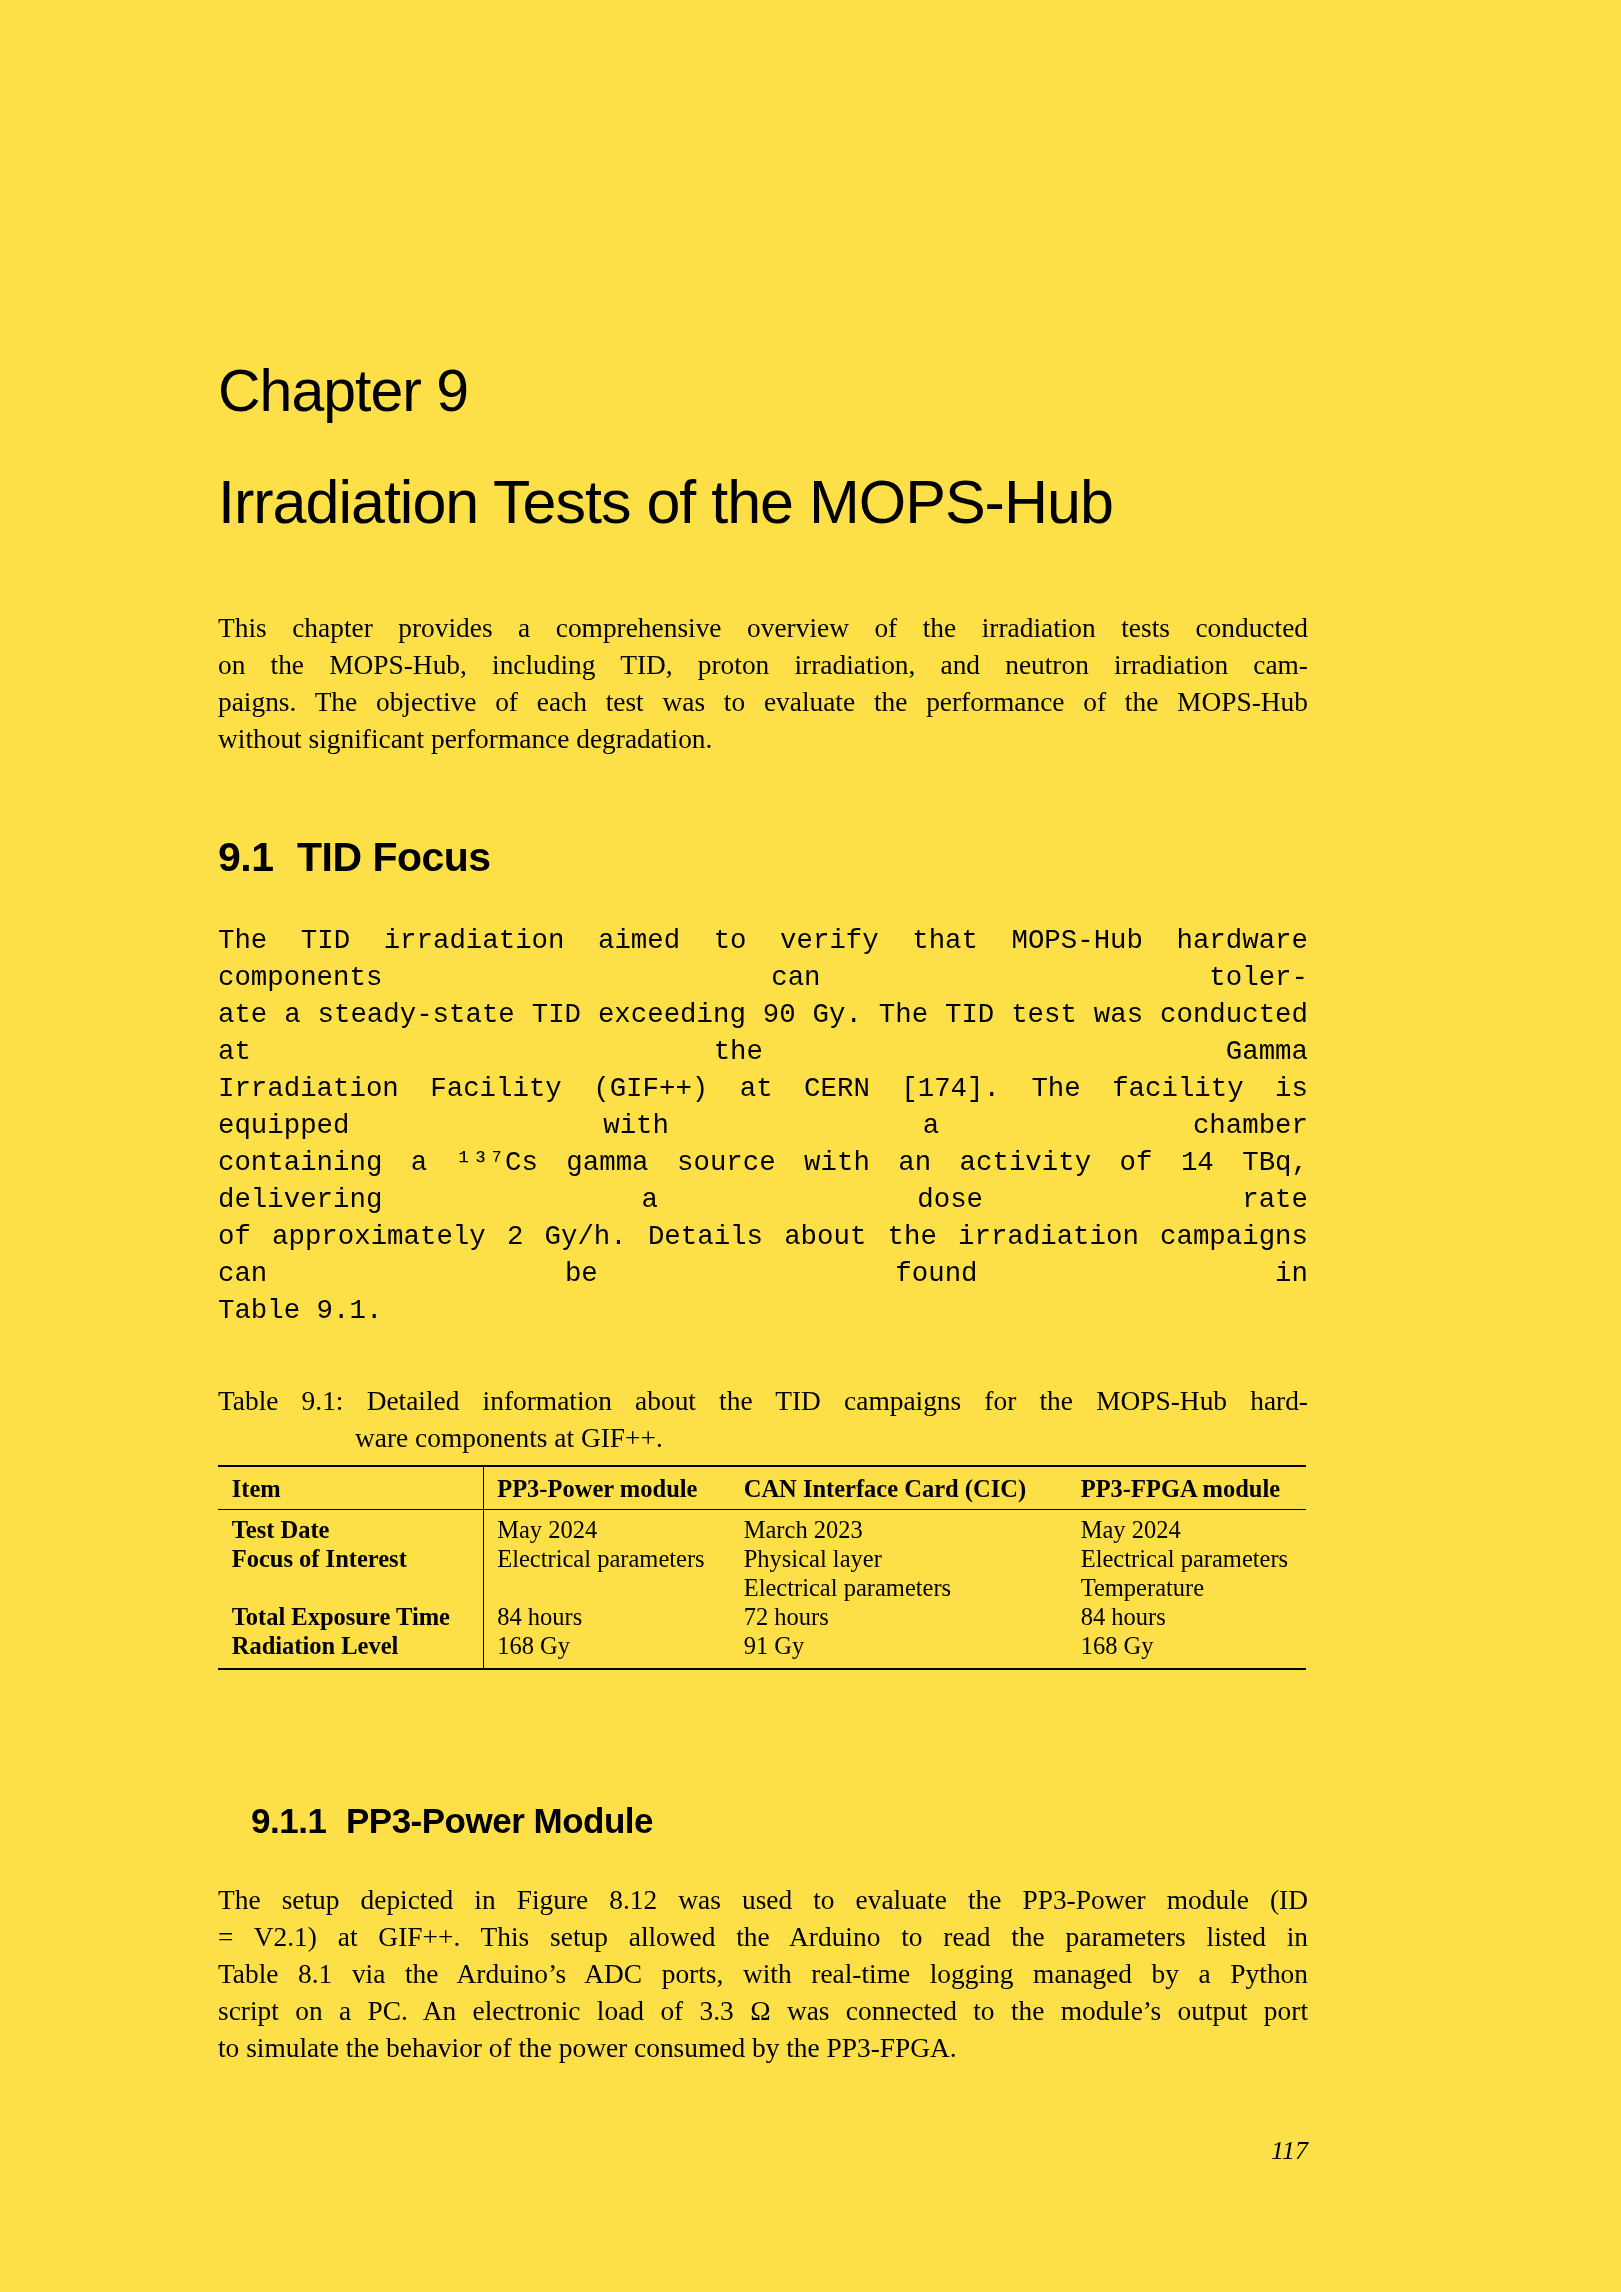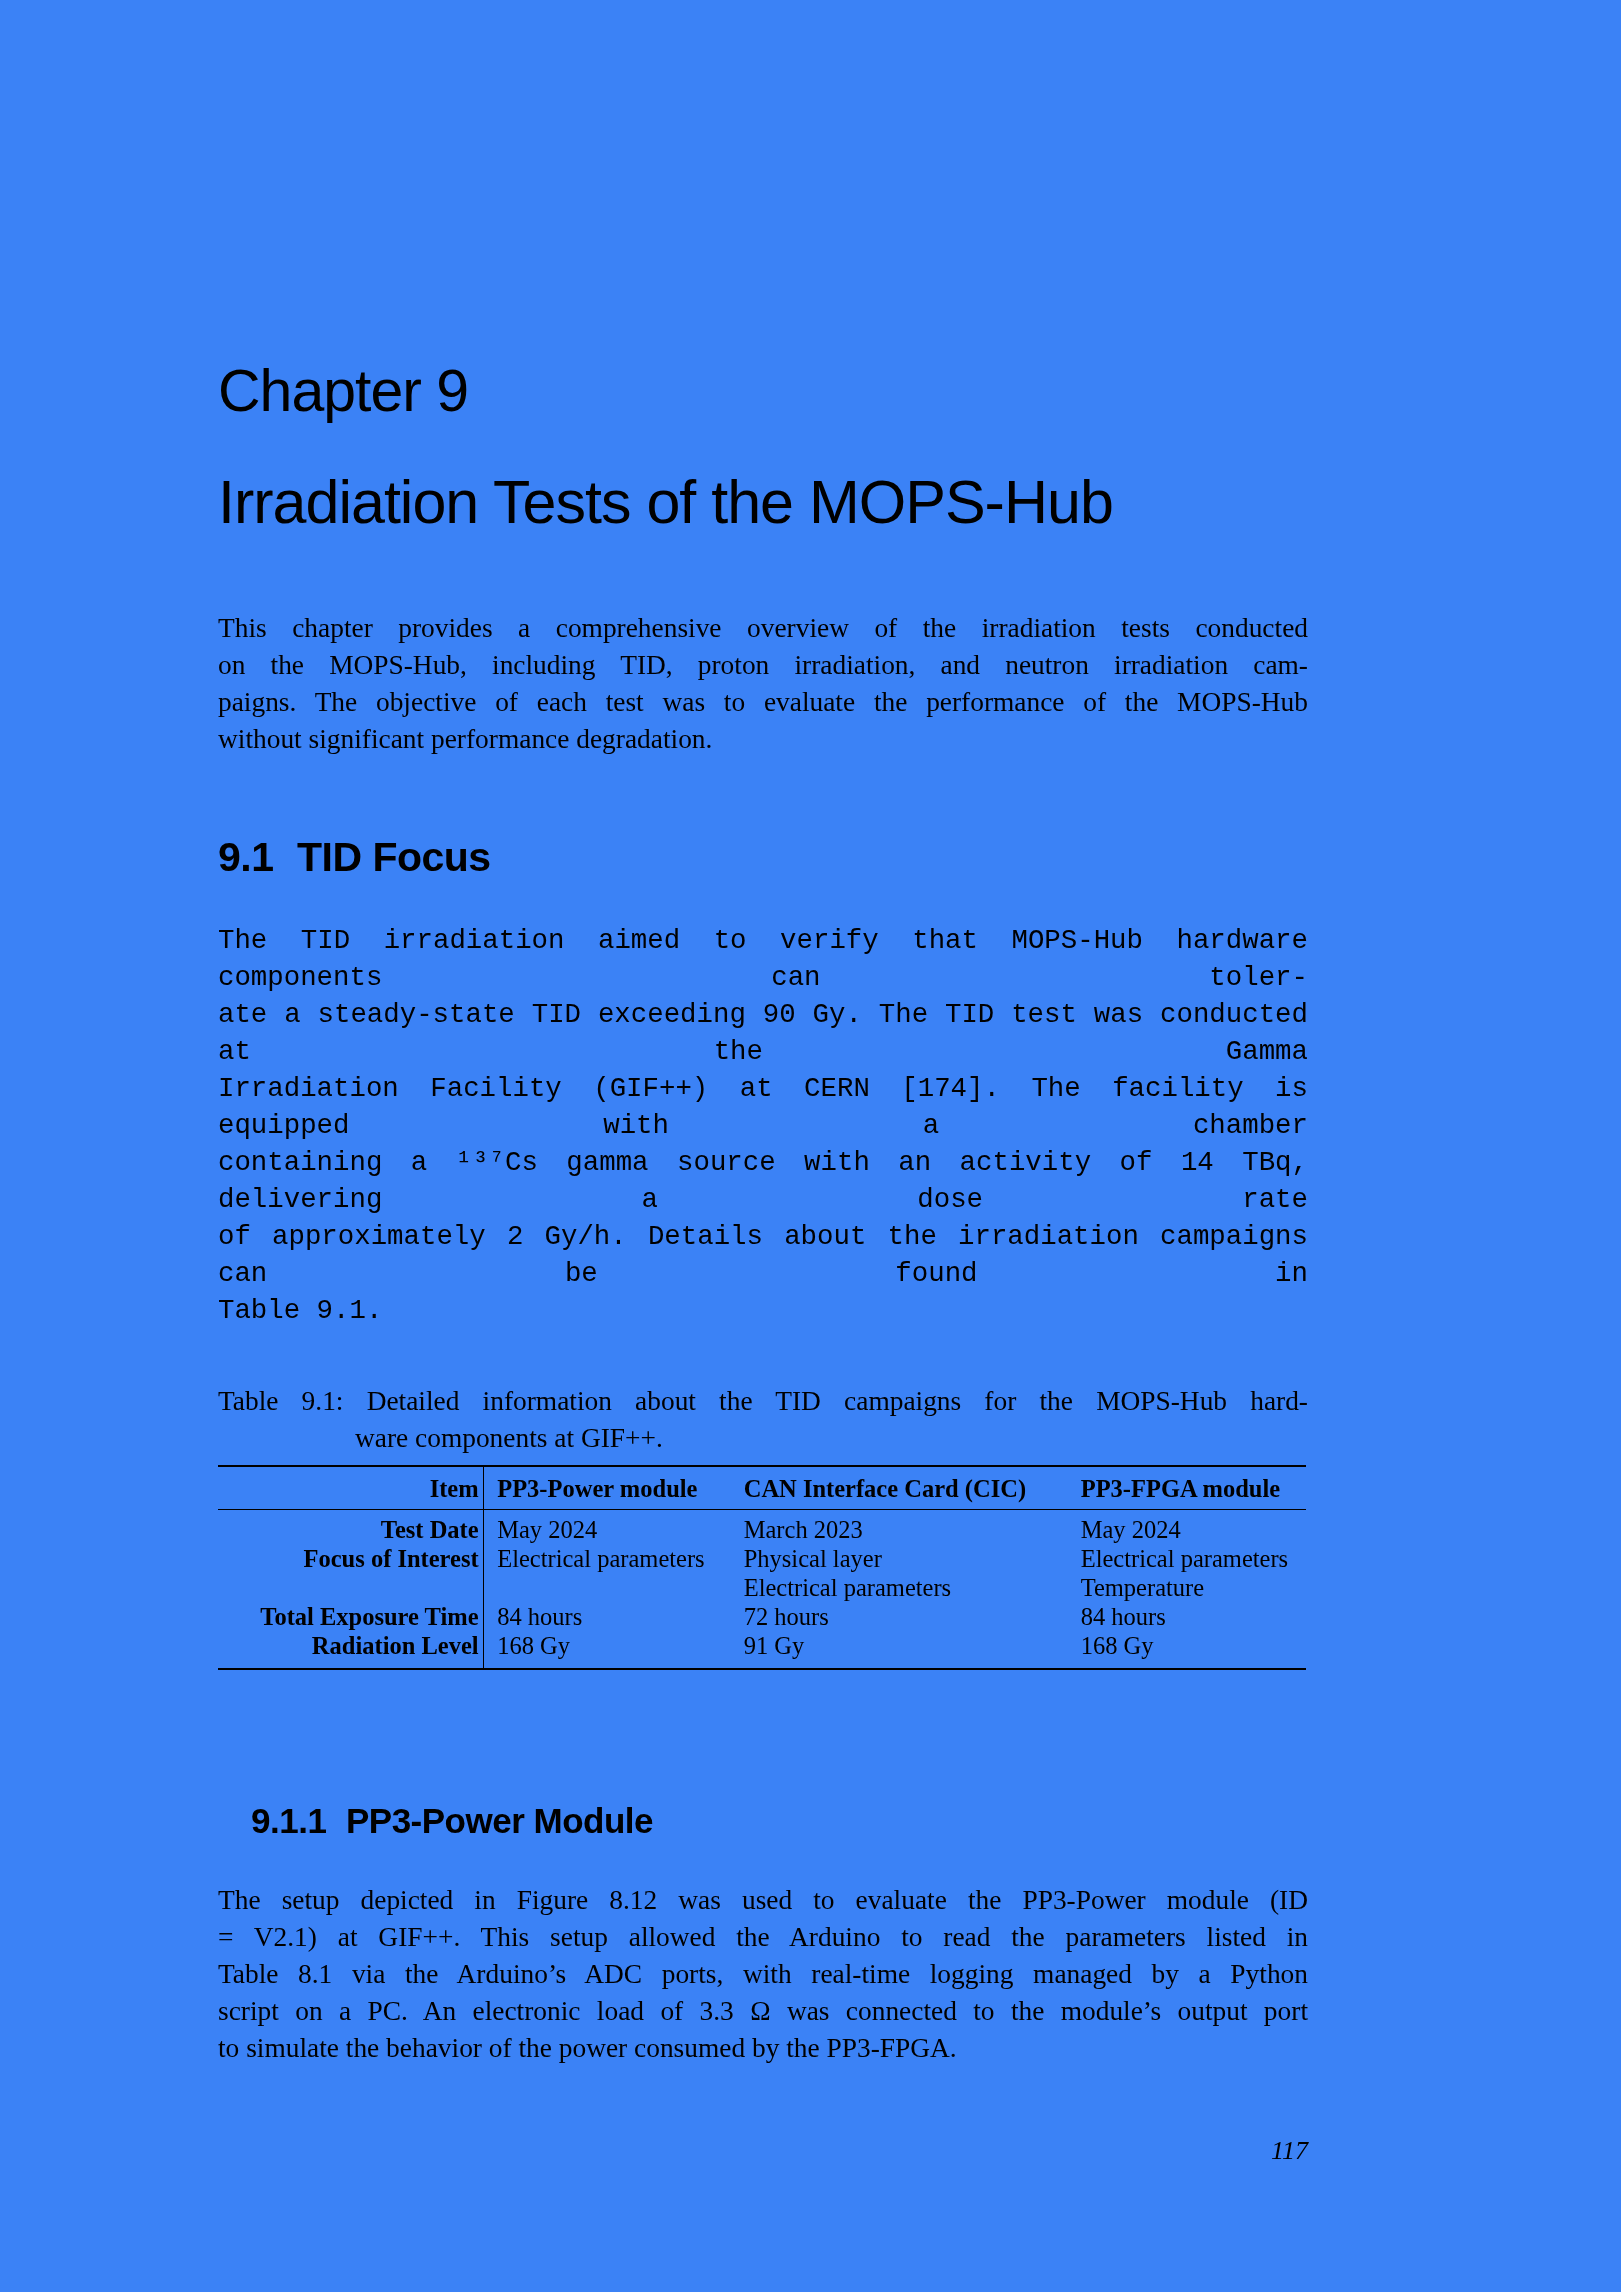--- a/index.html
+++ b/index.html
@@ -1,21 +1,21 @@
 <!DOCTYPE html>
 <html><head>
 <meta charset="utf-8">
 <style>
   * { margin: 0; padding: 0; box-sizing: border-box; }
   html, body { background: #ffffff; }
   .page {
     position: relative;
     width: 1621px;
     height: 2293px;
-    background: #3b82f6;
+    background: #fde047;
     color: #000000;
     font-family: "Liberation Serif", serif;
     overflow: hidden;
   }
   .content {
     margin-left: 218px;
     width: 1090px;
   }
   
   .chapter-label {
@@ -71,21 +71,20 @@
   }
   table.datatable thead th {
     font-weight: bold;
     padding-top: 6.9px;
     padding-bottom: 5.9px;
     border-bottom: 1.5px solid #000;
   }
   table.datatable td.rowlabel, table.datatable th.rowlabel {
     border-right: 1.5px solid #000;
     font-weight: bold;
-    text-align: right;
   }
   table.datatable tbody tr.first td { padding-top: 5.9px; }
   table.datatable tbody tr.last td { padding-bottom: 7.8px; }
   .subsection-heading {
     margin-top: 132px;
     font-family: "Liberation Sans", sans-serif;
     font-weight: 700;
     font-size: 35px;
     line-height: 37px;
     letter-spacing: -0.5px;

